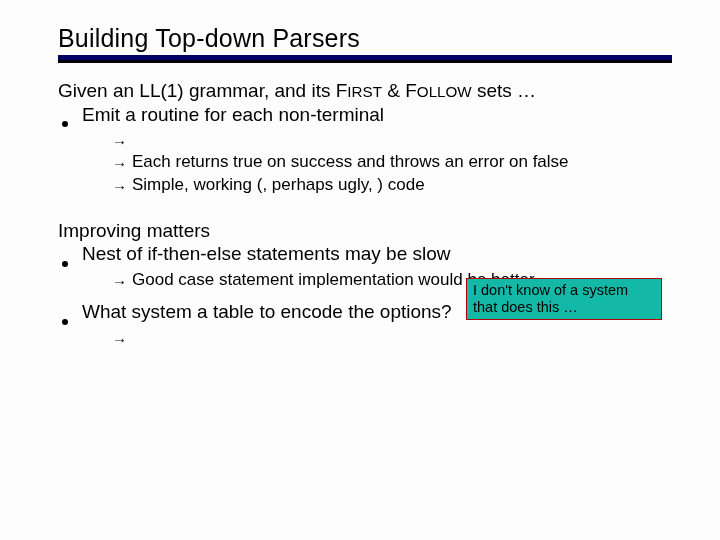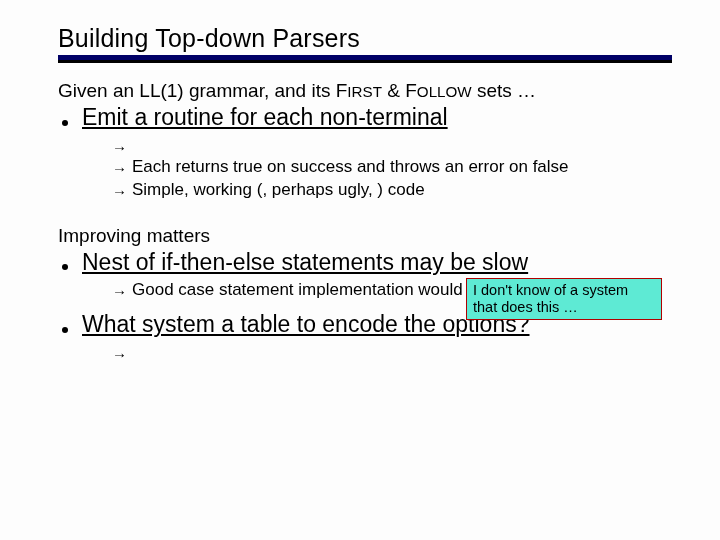--- a/index.html
+++ b/index.html
@@ -34,24 +34,23 @@
     width: 614px;
     position: relative;
     top: 0;
   }
   .intro {
     font-size: 19px;
     line-height: 1.25;
   }
   .bullet-row {
     display: flex;
-    align-items: center;
-    font-size: 23px;
+    align-items: flex-end;
+    font-size: 19px;
     line-height: 1.3;
-    text-decoration: underline;
   }
   .dot {
     width: 6px;
     height: 6px;
     background: #000;
     border-radius: 50%;
     flex: none;
     margin: 10px 14px 0 4px;
   }
   .sub-block {
@@ -73,21 +72,21 @@
   .section-gap { height: 14px; }
   .callout {
     position: absolute;
     right: 58px;
     top: 278px;
     width: 182px;
     border: 1px solid #b00000;
     padding: 3px 6px 4px 6px;
     font-size: 14.5px;
     line-height: 1.15;
-    background: #5eead4;
+    background: #14b8a6;
   }
 </style>
 </head>
 <body>
 
 <div class="slide">
 
   <div class="title">Building Top-down Parsers</div>
   <div class="rule-outer">
     <div class="rule-inner"></div>

